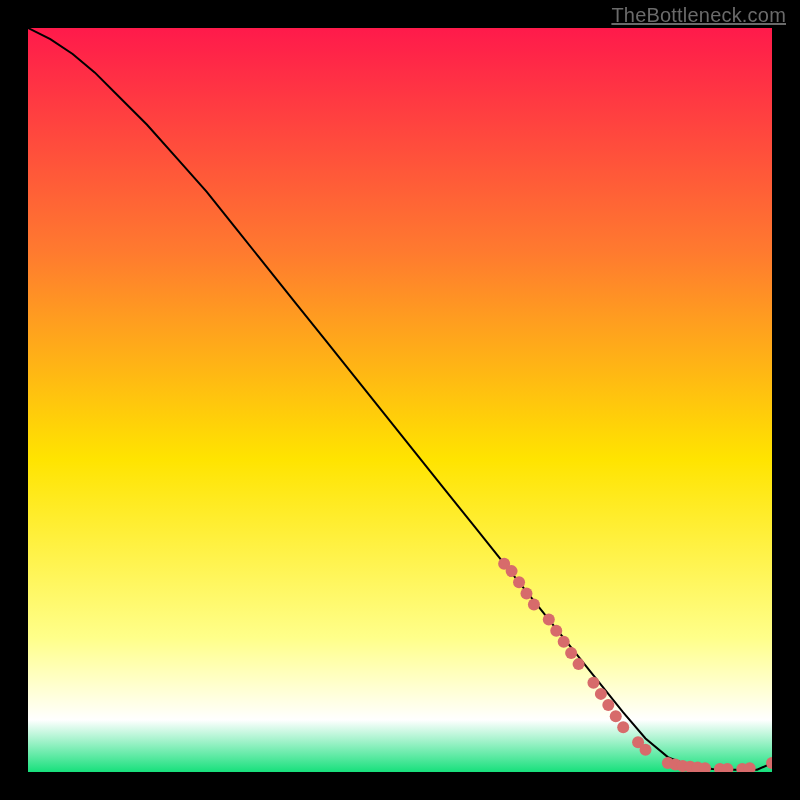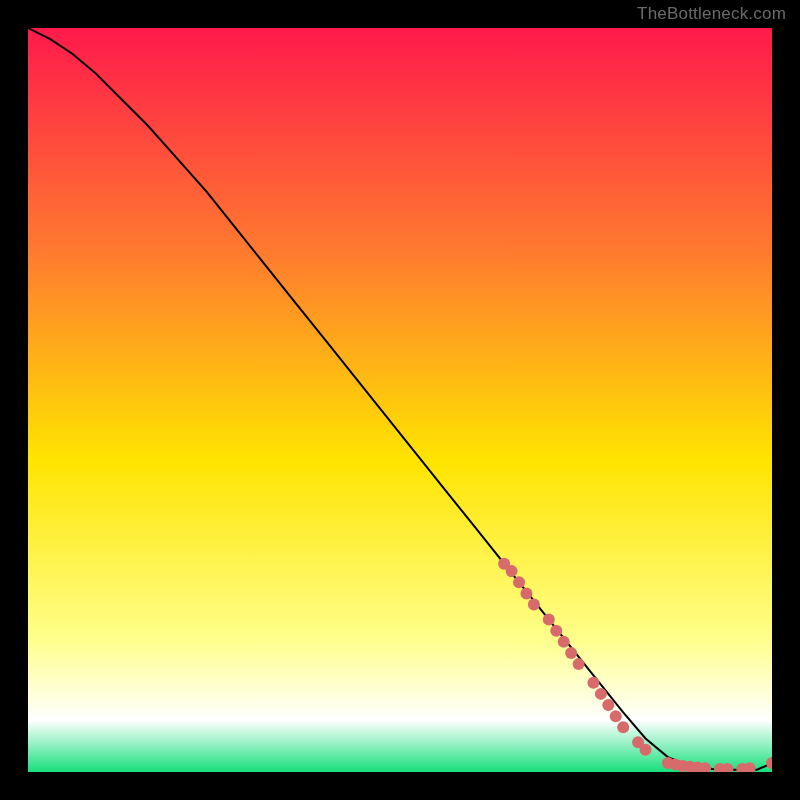--- a/index.html
+++ b/index.html
@@ -15,23 +15,24 @@
     position: relative;
     width: 800px;
     height: 800px;
     background: #000;
   }
   .watermark {
     position: absolute;
     top: 4px;
     right: 14px;
     color: #6a6a6a;
-    font-size: 17px;
+    font-size: 20px;
     font-weight: 500;
     letter-spacing: 0.2px;
+    text-decoration: underline;
   }
   .plot {
     position: absolute;
     left: 28px;
     top: 28px;
     width: 744px;
     height: 744px;
   }
   svg {
     display: block;

